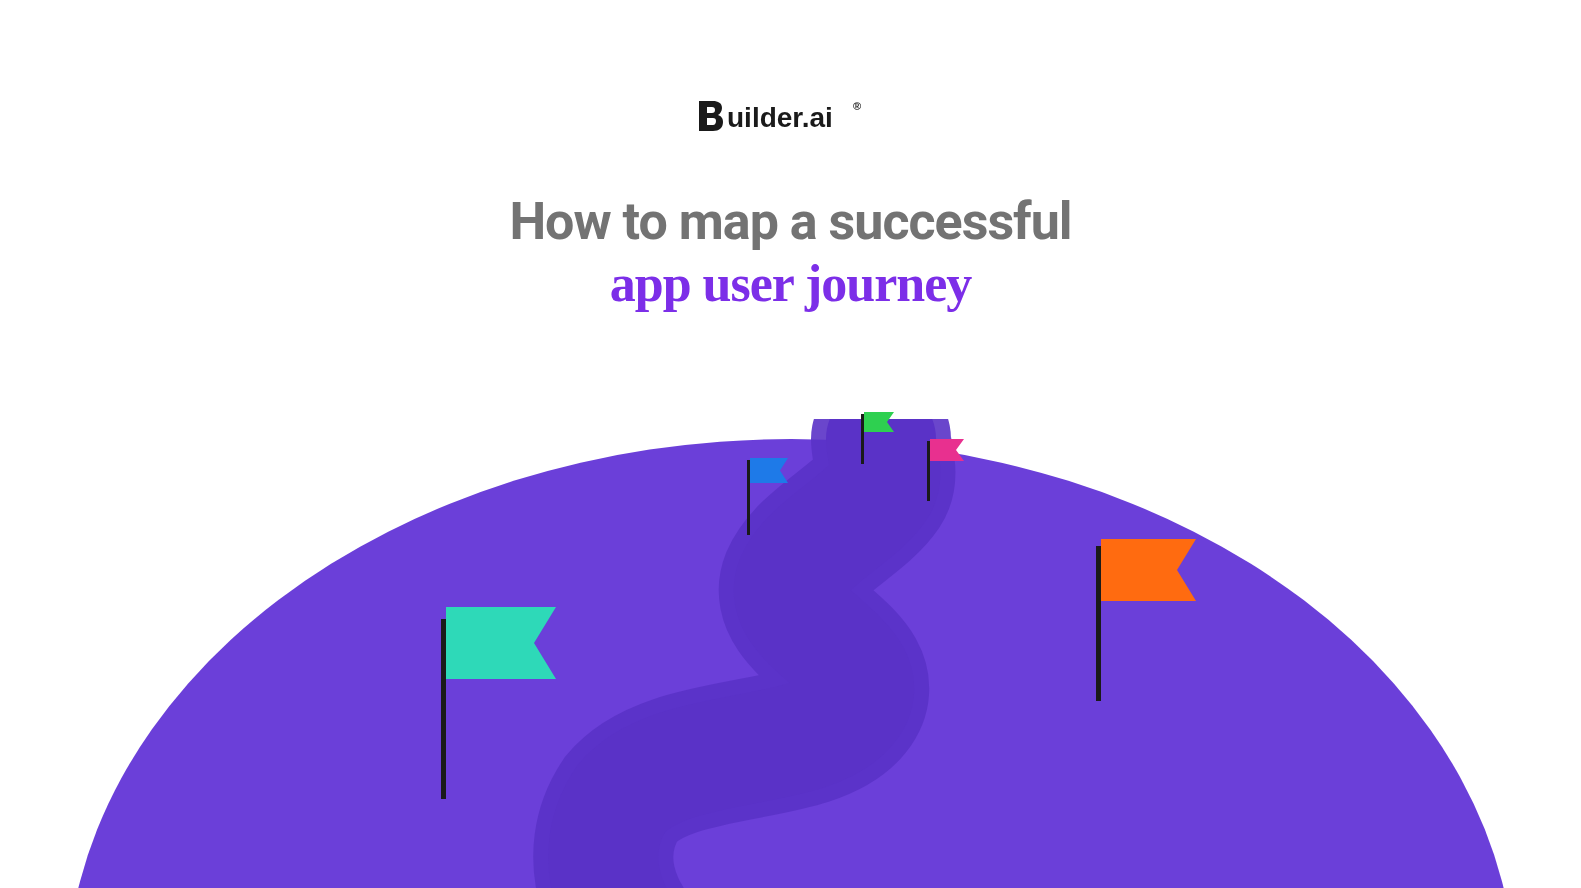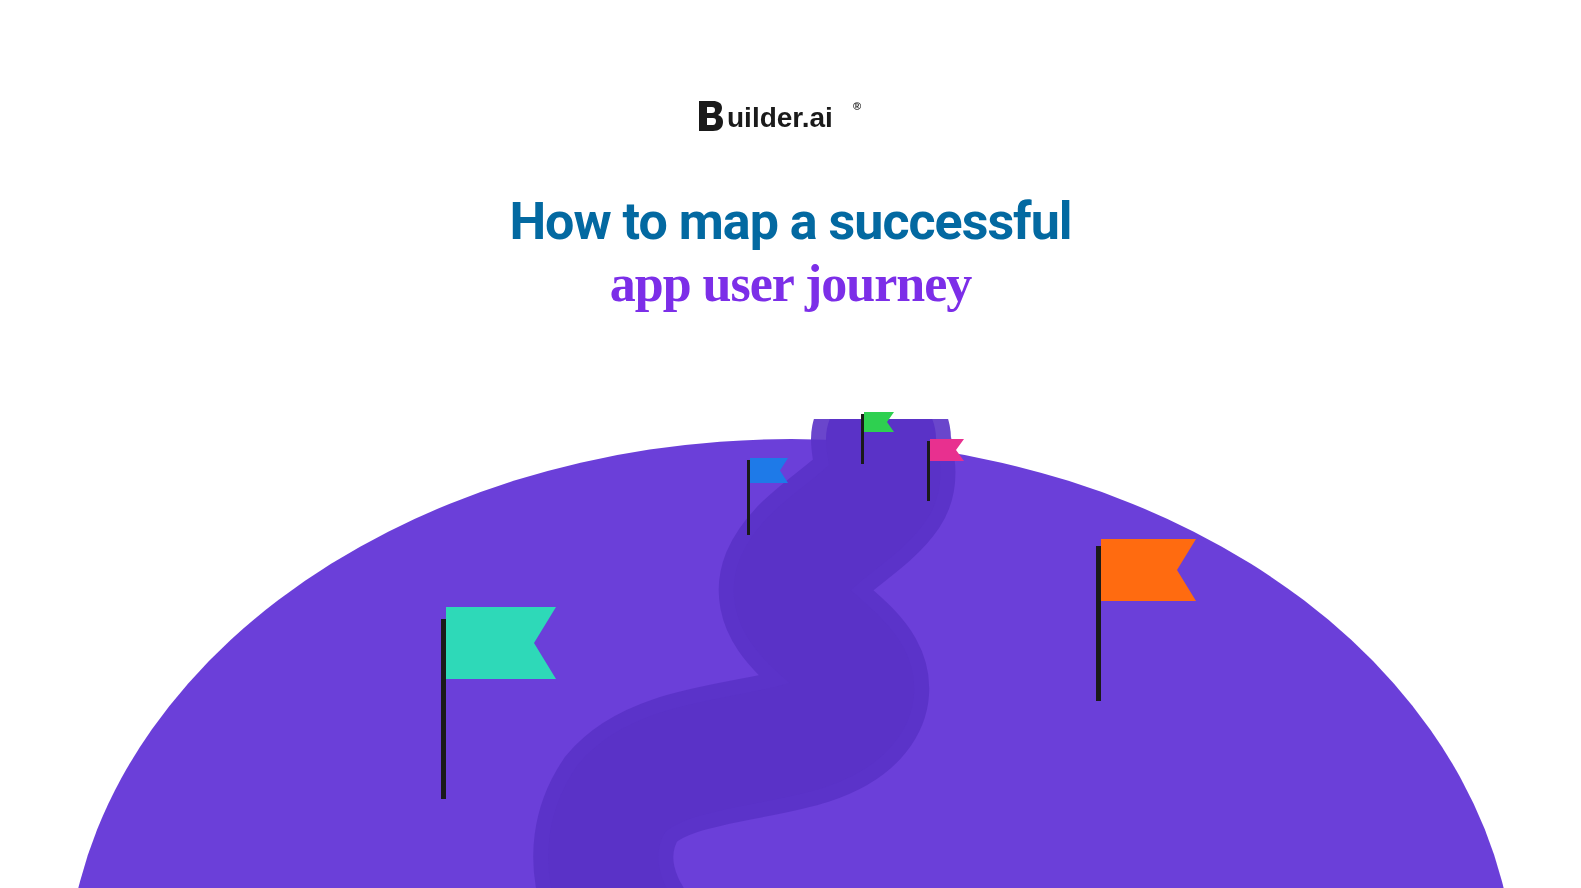--- a/index.html
+++ b/index.html
@@ -41,21 +41,21 @@
       top: 160px;
       left: 50%;
       transform: translateX(-50%);
       text-align: center;
       width: 100%;
     }
     
     .title-line1 {
       font-size: 52px;
       font-weight: 700;
-      color: #0369a1;
+      color: #737373;
       letter-spacing: -1px;
     }
     
     .title-line2 {
       font-size: 52px;
       font-weight: 700;
       color: #7c2ee8;
       letter-spacing: -1px;
       margin-top: 2px;
       font-family: Liberation Serif, serif;

